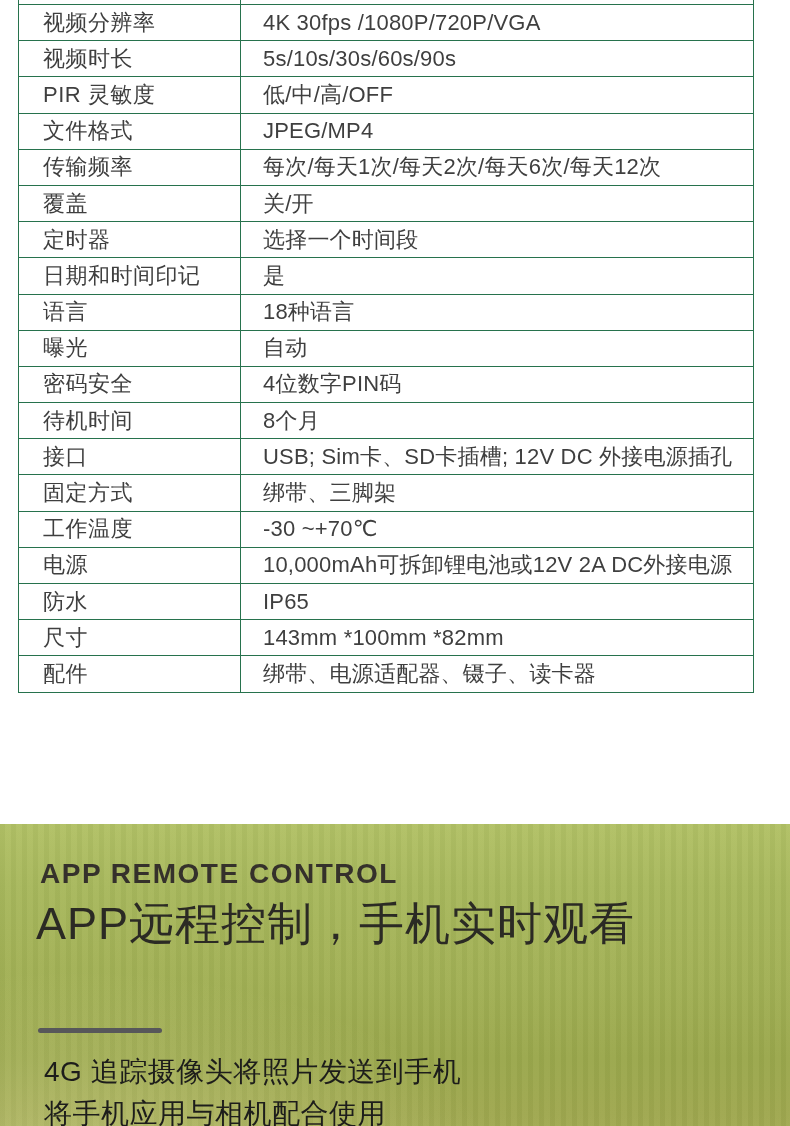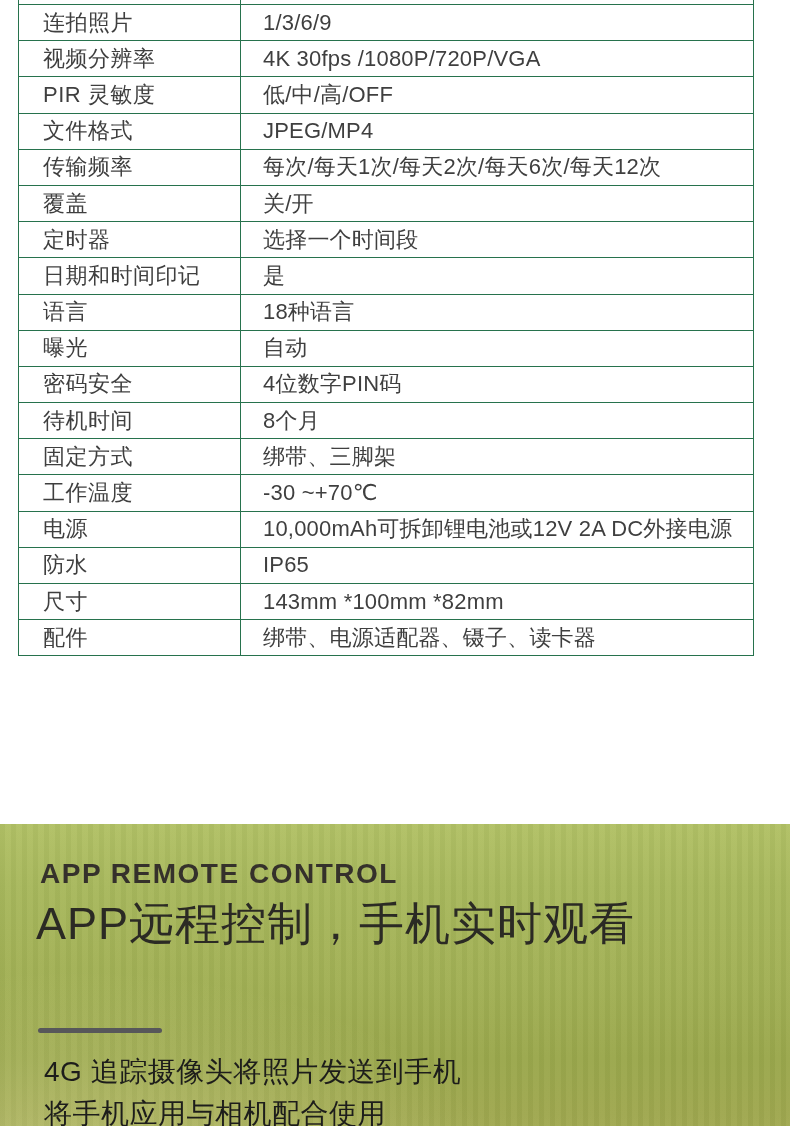--- a/index.html
+++ b/index.html
@@ -84,30 +84,30 @@
 </style>
 </head>
 <body>
 
 <div class="spec-table">
   <div class="spec-row partial">
     <div class="spec-label"></div>
     <div class="spec-value"></div>
   </div>
   <div>
-  <div class="spec-row">
-    <div class="spec-label">连拍照片</div>
-    <div class="spec-value">1/3/6/9</div>
-  </div>
 
   <div class="spec-row">
     <div class="spec-label">视频分辨率</div>
     <div class="spec-value">4K 30fps /1080P/720P/VGA</div>
   </div>
 
+  <div class="spec-row">
+    <div class="spec-label">视频时长</div>
+    <div class="spec-value">5s/10s/30s/60s/90s</div>
+  </div>
 
   <div class="spec-row">
     <div class="spec-label">PIR 灵敏度</div>
     <div class="spec-value">低/中/高/OFF</div>
   </div>
 
   <div class="spec-row">
     <div class="spec-label">文件格式</div>
     <div class="spec-value">JPEG/MP4</div>
   </div>
@@ -146,20 +146,24 @@
     <div class="spec-label">密码安全</div>
     <div class="spec-value">4位数字PIN码</div>
   </div>
 
 
   <div class="spec-row">
     <div class="spec-label">待机时间</div>
     <div class="spec-value">8个月</div>
   </div>
 
+  <div class="spec-row">
+    <div class="spec-label">接口</div>
+    <div class="spec-value">USB;  Sim卡、SD卡插槽;  12V DC 外接电源插孔</div>
+  </div>
 
   <div class="spec-row">
     <div class="spec-label">固定方式</div>
     <div class="spec-value">绑带、三脚架</div>
   </div>
 
   <div class="spec-row">
     <div class="spec-label">工作温度</div>
     <div class="spec-value">-30 ~+70℃</div>
   </div>

